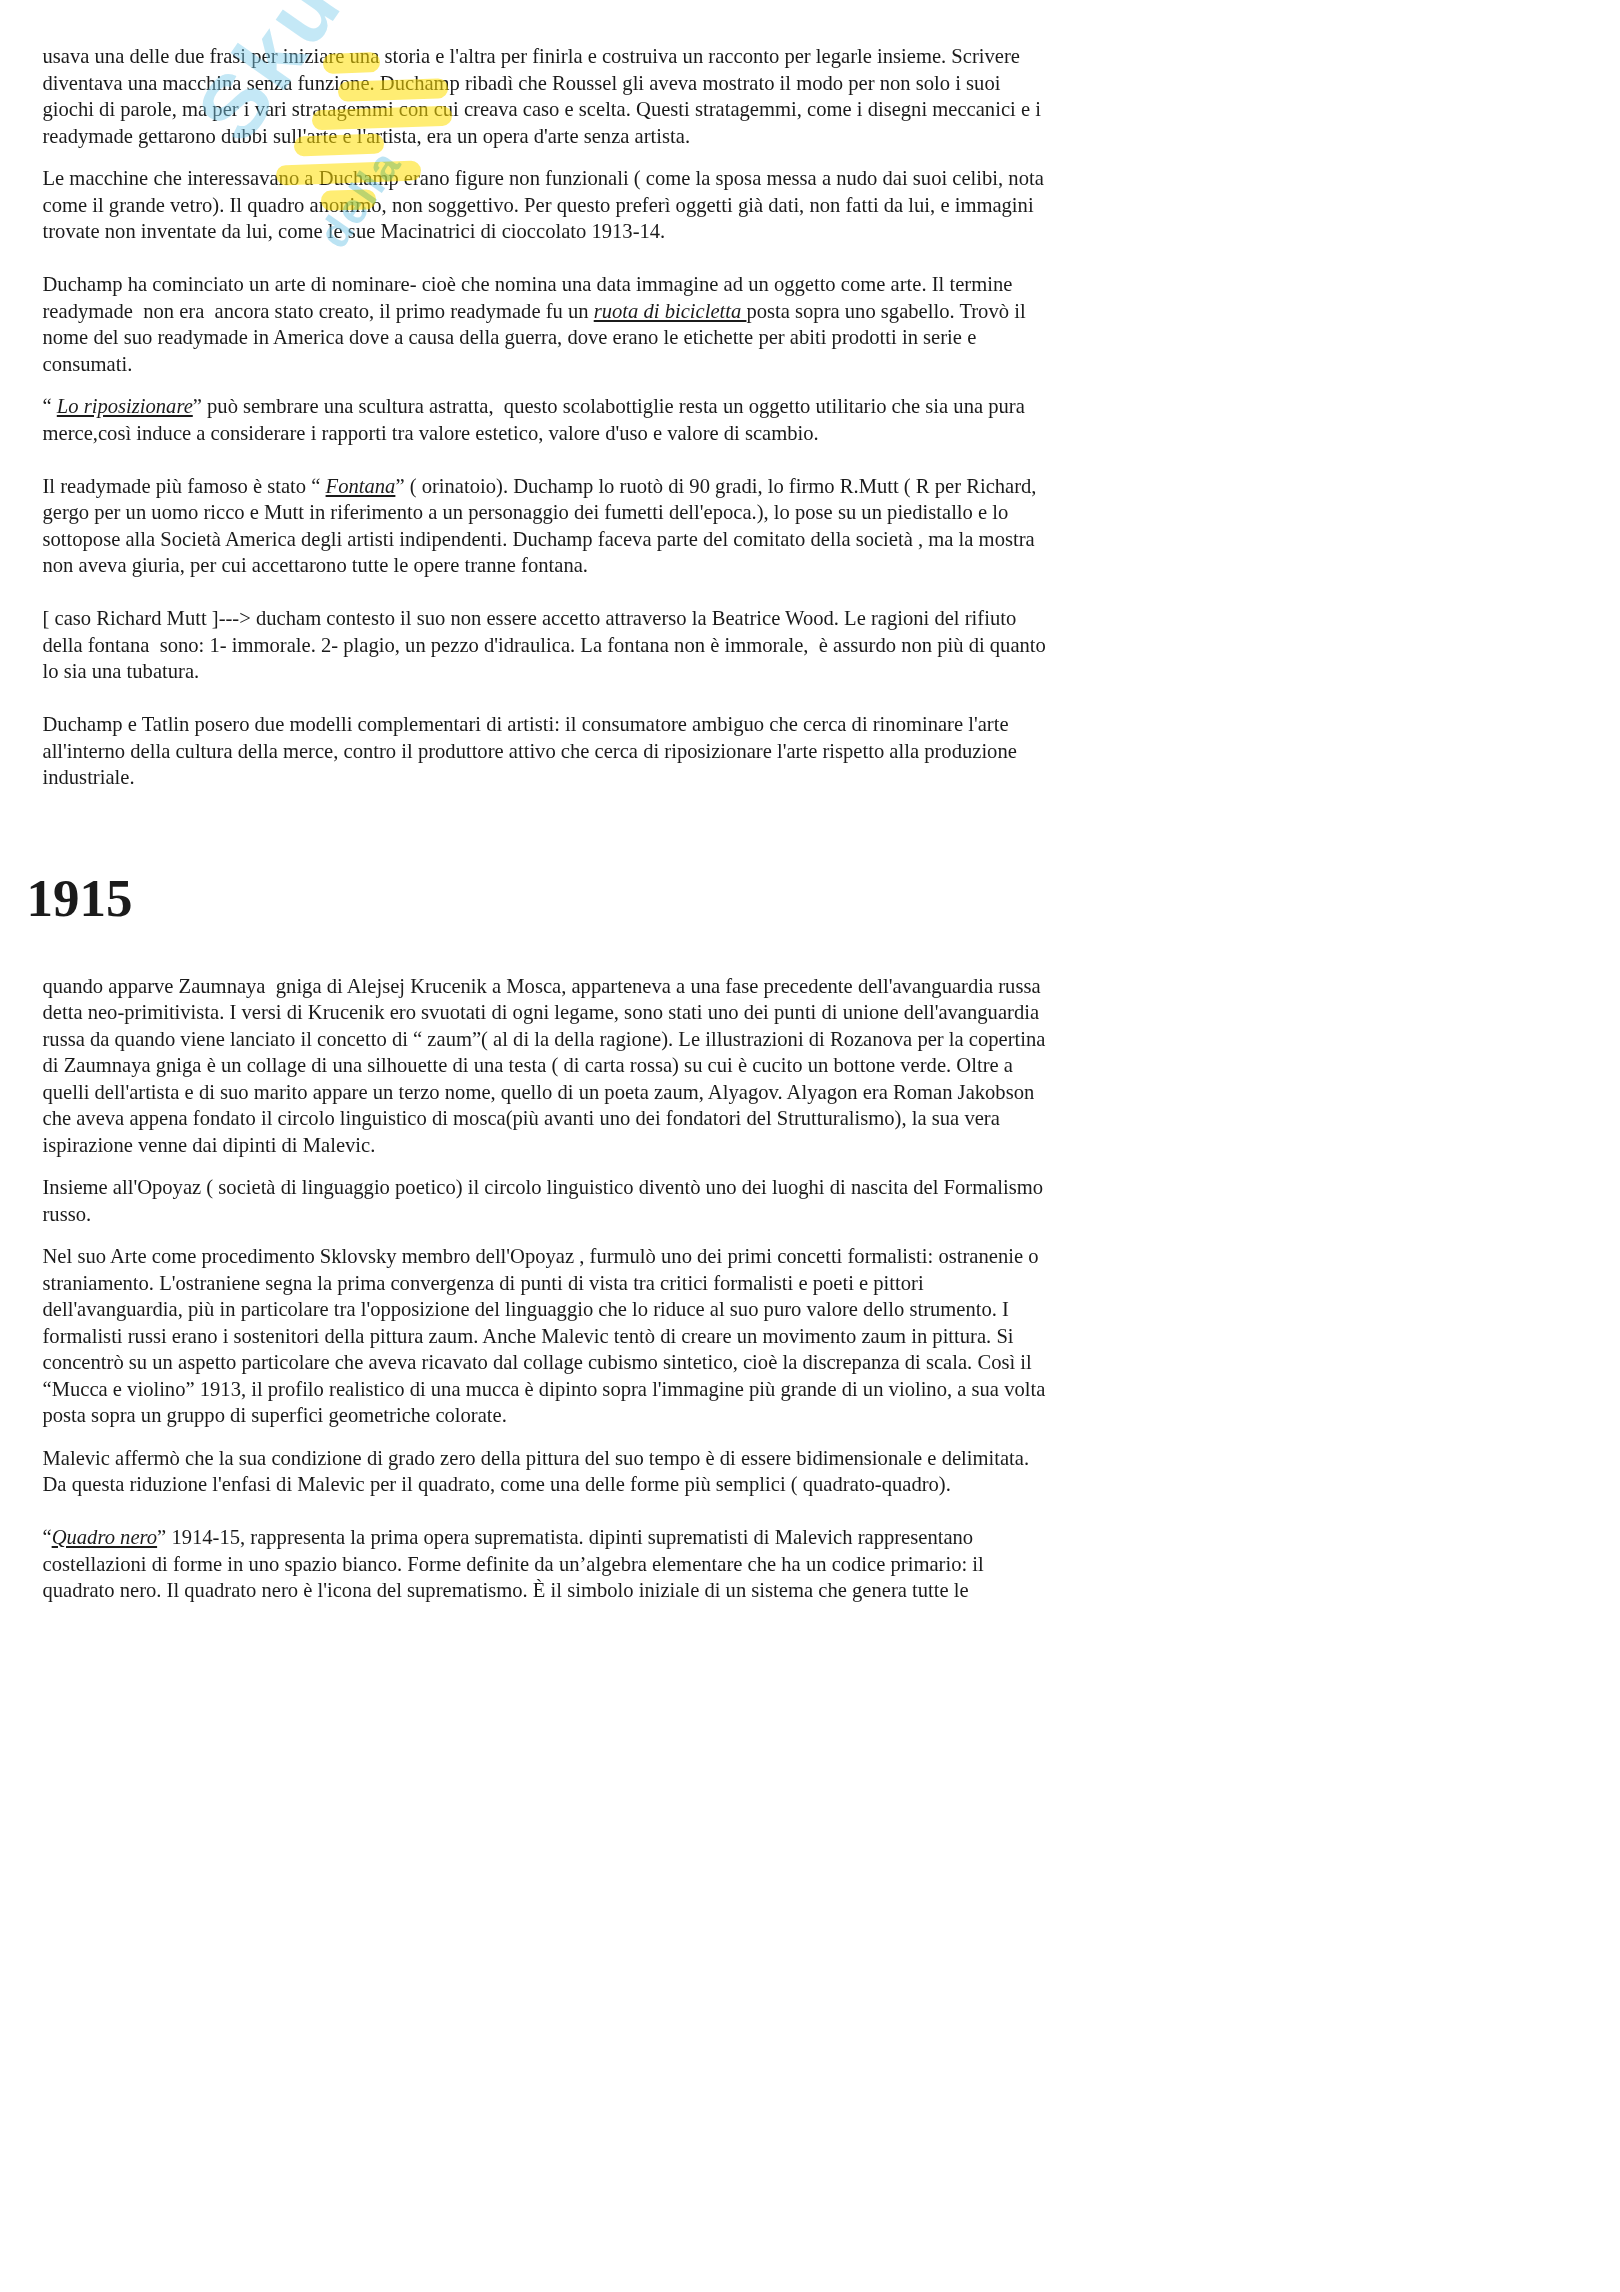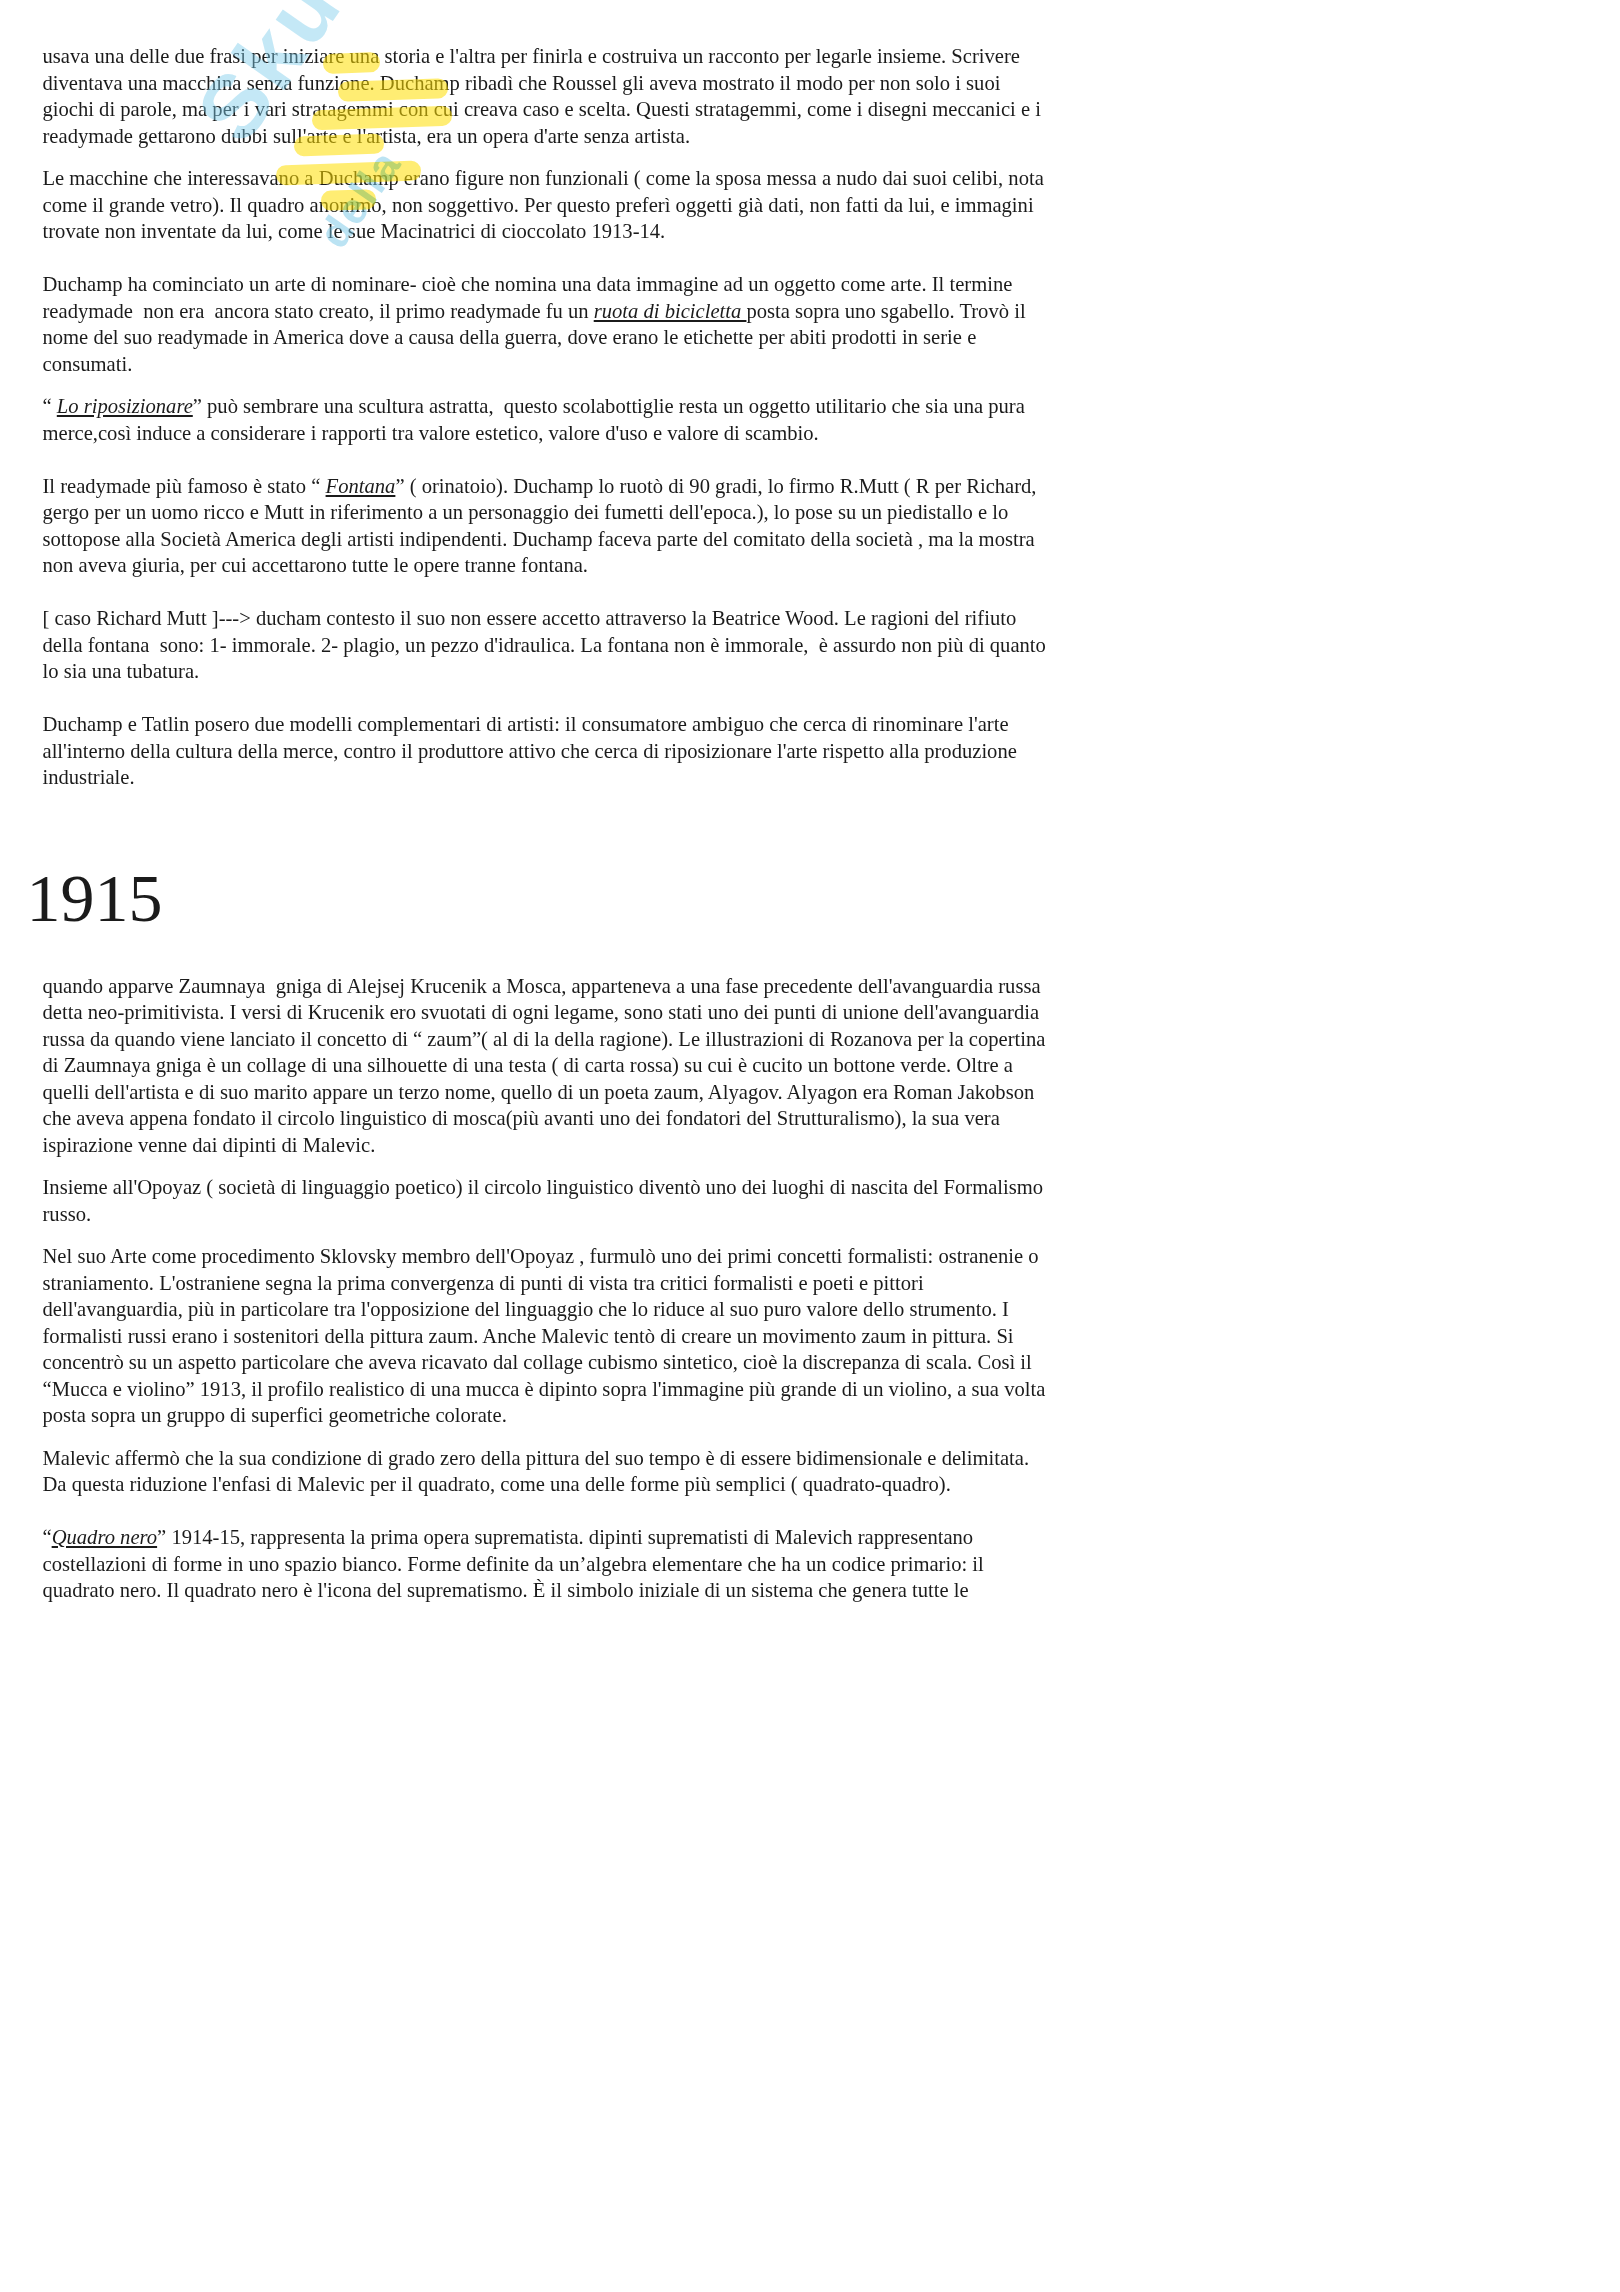--- a/index.html
+++ b/index.html
@@ -33,23 +33,23 @@
   .gap-before {
     margin-top: 26.5px !important;
   }
   .emph {
     font-weight: normal;
     font-style: italic;
     text-decoration: underline;
   }
   .heading-1915 {
     margin: 78px 0 45px 0;
-    font-size: 68px;
+    font-size: 53px;
     line-height: 59px;
-    font-weight: normal;
+    font-weight: bold;
     white-space: pre-wrap;
   }
   
   .watermark {
     position: absolute;
     inset: 0;
     z-index: 2;
     pointer-events: none;
   }
   .wm-blue {

